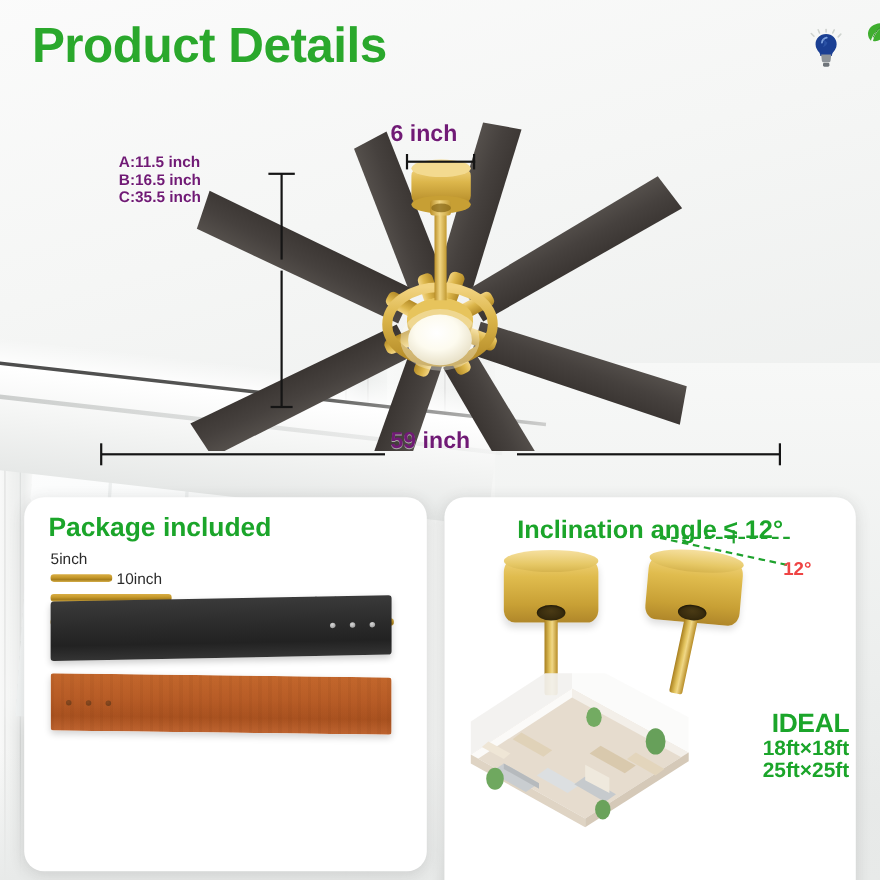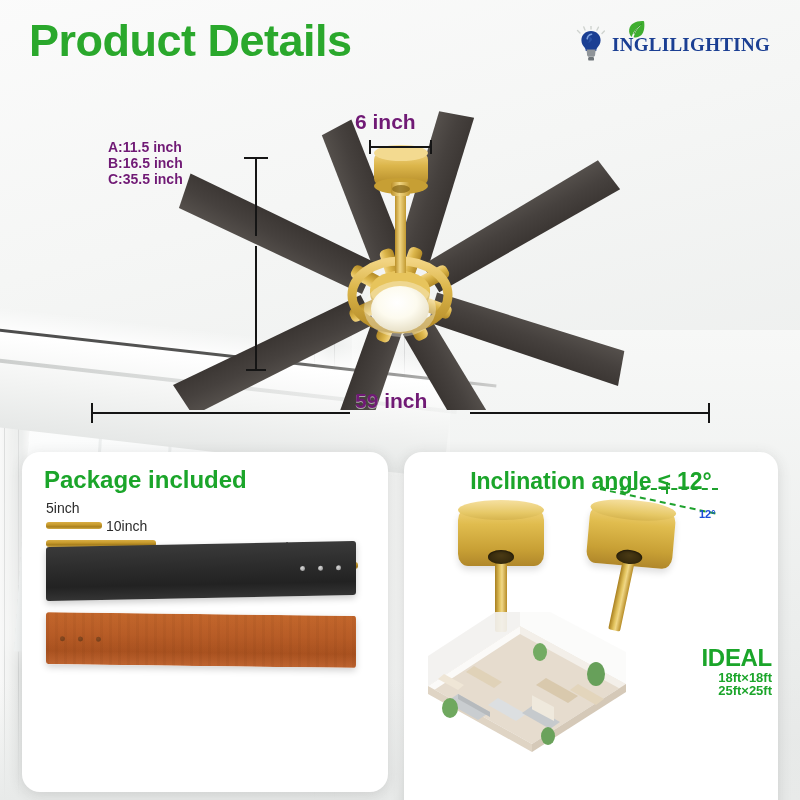--- a/index.html
+++ b/index.html
@@ -160,32 +160,32 @@
     background:linear-gradient(90deg,#a87f1e,#e3c45f 40%,#f0d786 58%,#b78c26);
     border-radius:2px;
   }
   .mount .hole{
     position:absolute;left:30px;top:42px;width:26px;height:14px;border-radius:50%;
     background:radial-gradient(ellipse at 50% 40%,#4a3a14,#2b2109);
     box-shadow:inset 0 1px 2px rgba(0,0,0,.5);
   }
   .angle-dash{position:absolute;border-top:2px dashed #1fa22e;}
   #angle-label{
-    position:absolute;left:295px;top:56px;font-size:11px;font-weight:bold;color:#1d4ed8;
+    position:absolute;left:308px;top:56px;font-size:17px;font-weight:bold;color:#ef4444;
   }
   .room3d{
     position:absolute;left:10px;top:160px;width:230px;height:168px;
   }
   #ideal{
     position:absolute;right:6px;top:194px;text-align:right;
     color:#1ba52a;font-weight:bold;line-height:1.04;
     text-shadow:0 1px 0 rgba(255,255,255,.5);
   }
   #ideal .big{font-size:24px;display:block;letter-spacing:-.3px;}
-  #ideal .sm{font-size:13px;display:block;}
+  #ideal .sm{font-size:19px;display:block;}
 </style>
 </head>
 <body>
 
 <div id="stage">
 
   <div class="bg-ceiling">
     <div class="ceiling-plane"></div>
 
     <div class="curtain l">
@@ -231,21 +231,20 @@
             <line x1="21" y1="4" x2="22.4" y2="1.2"></line>
           <line x1="26" y1="7.5" x2="28.4" y2="5"></line>
         </g>
         <path d="M15 5c5.6 0 9.6 4.1 9.6 9.2 0 3.6-2 5.7-3.2 7.4-.9 1.3-1.1 2.2-1.1 3.3h-10.6c0-1.1-.2-2-1.1-3.3-1.2-1.7-3.2-3.8-3.2-7.4C5.4 9.1 9.4 5 15 5z" fill="#1b3f93"></path>
         <path d="M11.2 12.8c.3-2.3 2.1-4.2 4.4-4.6" stroke="#7fa3e0" stroke-width="1.6" fill="none" stroke-linecap="round"></path>
         <path d="M10.5 23.5h9.2l-.6 5.4c-.1 1-.9 1.8-1.9 1.8h-4.2c-1 0-1.8-.8-1.9-1.8z" fill="#8f9499"></path>
         <rect x="12.2" y="31" width="5.8" height="3.6" rx="1.2" fill="#6e7479"></rect>
         <path d="M12.5 9.5c1.4 2.2 1.1 5.4-.4 7.4 1.9-.4 3.6-2 4.1-4" fill="#2e56a8" opacity=".85"></path>
       </svg>
     </div>
-    <div class="logo-text">INGLILIGHTING</div>
     <div class="logo-leaf">
       <svg width="17" height="19" viewBox="0 0 17 19">
         <path d="M16 1.2C8.5.6 2.2 3.6 1.2 9.4c-.5 3 .7 6 2.6 7.6 1.1-4.9 4.6-9.6 9.4-12.1-3.6 2.9-6.5 7.1-7.6 12.4 5.3 1.2 9.6-2.3 10.5-8.2.5-3.2.3-6.1-.1-7.9z" fill="#3fae2f"></path>
         <path d="M14 3.6C10.4 6 7.3 9.8 5.9 14" stroke="#2d8a22" stroke-width=".9" fill="none"></path>
       </svg>
     </div>
   </div>
 
   <div id="fan">
     <svg width="800" height="320" viewBox="0 0 800 320">

